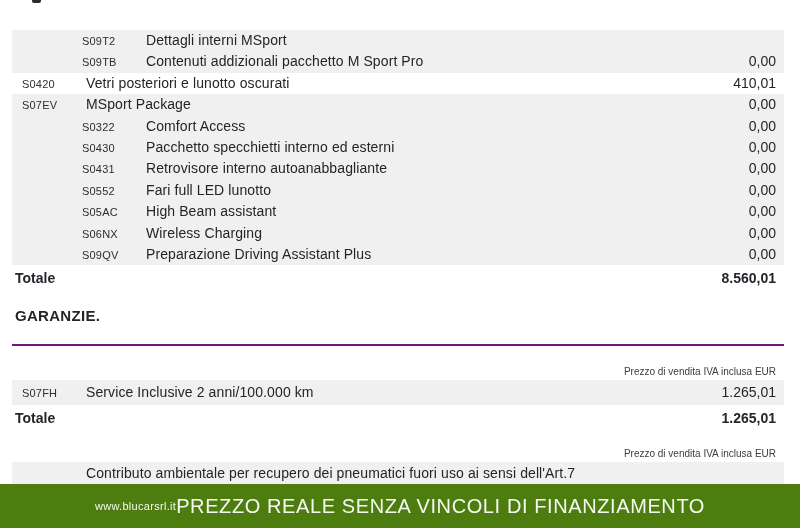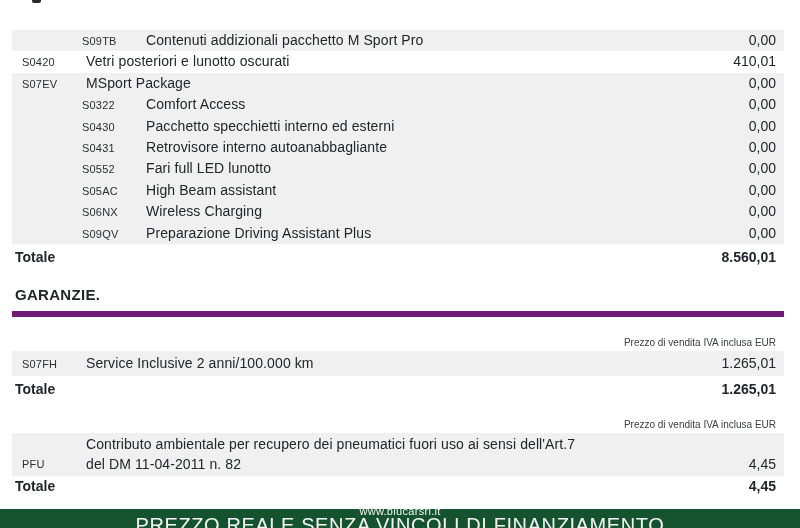--- a/index.html
+++ b/index.html
@@ -61,62 +61,68 @@
     font-size: 14px;
     padding: 3px 8px 0 3px;
     line-height: 20px;
   }
 
   .section { margin: 20px 16px 0 12px; }
   .section-heading {
     font-size: 15px;
     font-weight: bold;
     letter-spacing: 0.3px;
-    padding: 0 0 8px 3px;
-    border-bottom: 6px solid #701a75;
+    padding: 0 0 20px 3px;
+    border-bottom: 2px solid #701a75;
     line-height: 16px;
   }
   .price-col-header {
     text-align: right;
     font-size: 10px;
     color: #3a3d42;
     line-height: 12px;
     margin: 20px 8px 0 0;
   }
   .rows-block { margin-top: 2px; }
   .single-band .row { padding-top: 4px; padding-bottom: 4px; line-height: 16px; }
   .pfu-band .row { padding-top: 2px; padding-bottom: 2px; line-height: 19.5px; align-items: flex-end; }
   .tight-total { padding-top: 2px; line-height: 17px; }
 
   .footer-banner {
     position: absolute;
     left: 0; bottom: 0;
-    width: 800px; height: 19px;
-    background: #14532d;
+    width: 800px; height: 44px;
+    background: #4d7c0f;
     display: flex;
-    flex-direction: column;
+    flex-direction: row;
     align-items: center;
     justify-content: center;
     color: rgba(255,255,255,0.95);
     text-align: center;
   }
   .footer-url { font-size: 11px; line-height: 12px; letter-spacing: 0.3px; }
   .footer-slogan { font-size: 20px; line-height: 16px; letter-spacing: 0.6px; }
 </style>
 </head>
 <body>
 
 <div class="doc">
 
   <div class="top-artifact"></div>
 
   <div class="table-block first-table">
     <div class="rows-block">
         <div class="row shaded">
           <span class="indent"></span>
+          <span class="code">S09T2</span>
+          <span class="desc">Dettagli interni MSport</span>
+          <span class="price"></span>
+        </div>
+        <div class="row shaded">
+          <span class="indent"></span>
           <span class="code">S09TB</span>
           <span class="desc">Contenuti addizionali pacchetto M Sport Pro</span>
           <span class="price">0,00</span>
         </div>
         <div class="row">
           <span class="code">S0420</span>
           <span class="desc">Vetri posteriori e lunotto oscurati</span>
           <span class="price">410,01</span>
         </div>
         <div class="row shaded">

